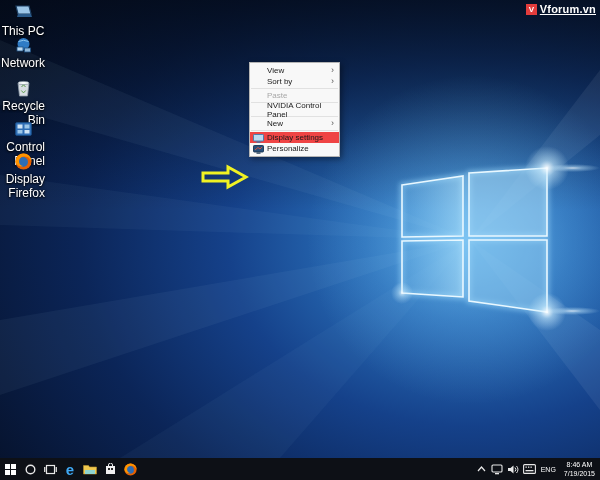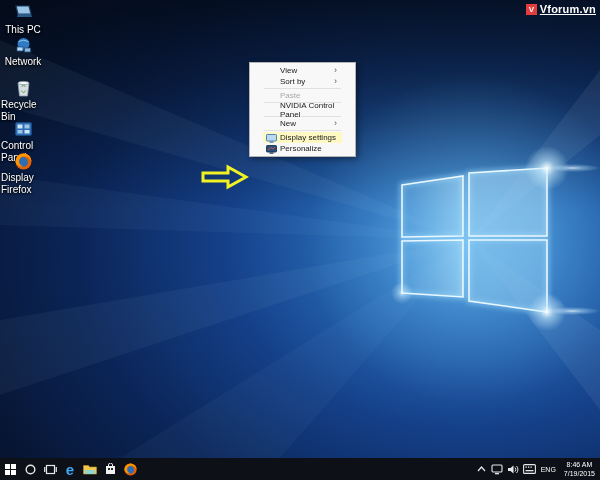--- a/index.html
+++ b/index.html
@@ -13,31 +13,31 @@
 
   
   .watermark { position:absolute; top:3px; right:4px; display:flex; align-items:center; gap:3px; z-index:5; }
   .wm-box { width:11px; height:11px; background:#e23c3c; color:#fff; font-size:8px; font-weight:bold;
     display:flex; align-items:center; justify-content:center; }
   .wm-text { color:#fff; font-size:11px; font-weight:bold; letter-spacing:.2px;text-decoration:underline; }
 
   
   .dicon { position:absolute; left:0; width:46px; display:flex; flex-direction:column; align-items:center; gap:2px; z-index:3; }
   .dicon .ic { width:24px; height:18px; display:flex; align-items:center; justify-content:center; }
-  .dicon .lbl { font-size:10px; color:#fff; text-align:left; line-height:1.2; max-width:44px;
+  .dicon .lbl { font-size:12px; color:#fff; text-align:right; line-height:1.2; max-width:44px;
     text-shadow:0 1px 2px rgba(0,0,0,.95), 0 0 3px rgba(0,0,0,.8); }
 
   
-  .menu { position:absolute; left:249px; top:62px; width:107px; background:#f8f8f8;
-    border:1px solid #b4b4b4; box-shadow:2px 2px 6px rgba(0,0,0,.4); padding:2px 13px; z-index:6; }
+  .menu { position:absolute; left:249px; top:62px; width:91px; background:#f8f8f8;
+    border:1px solid #b4b4b4; box-shadow:2px 2px 6px rgba(0,0,0,.4); padding:2px 0; z-index:6; }
   .mi { position:relative; height:11px; font-size:8px; color:#1a1a1a;
     padding:0 5px 0 17px; display:flex; align-items:center; }
   .mi .grow { flex:1; }
   .mi.disabled { color:#a8a8a8; }
-  .mi.selected { background:#fef9c3; }
+  .mi.selected { background:#ef4444; }
   .mi .arrow { color:#555; font-size:9px; line-height:11px; }
   .mi .shortcut { color:#1a1a1a; }
   .mi .mic { position:absolute; left:3px; top:1.5px; }
   .sep { height:1px; background:#e1e1e1; margin:1px 1px; }
 
   
   .arrow-annotation { position:absolute; left:201px; top:164px; z-index:7; }
 
   
   .taskbar { position:absolute; bottom:0; left:0; width:600px; height:22px; background:#0d1016;

